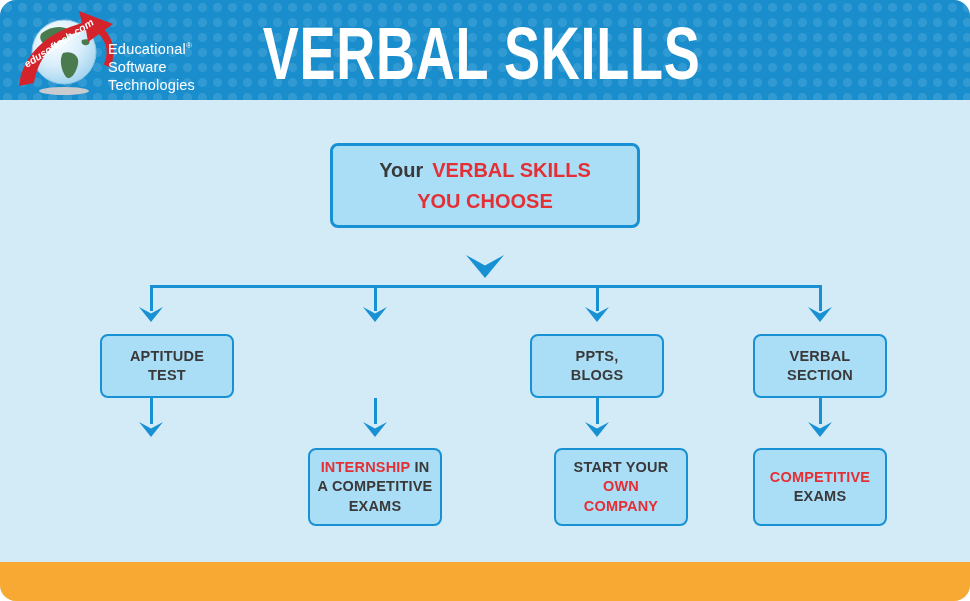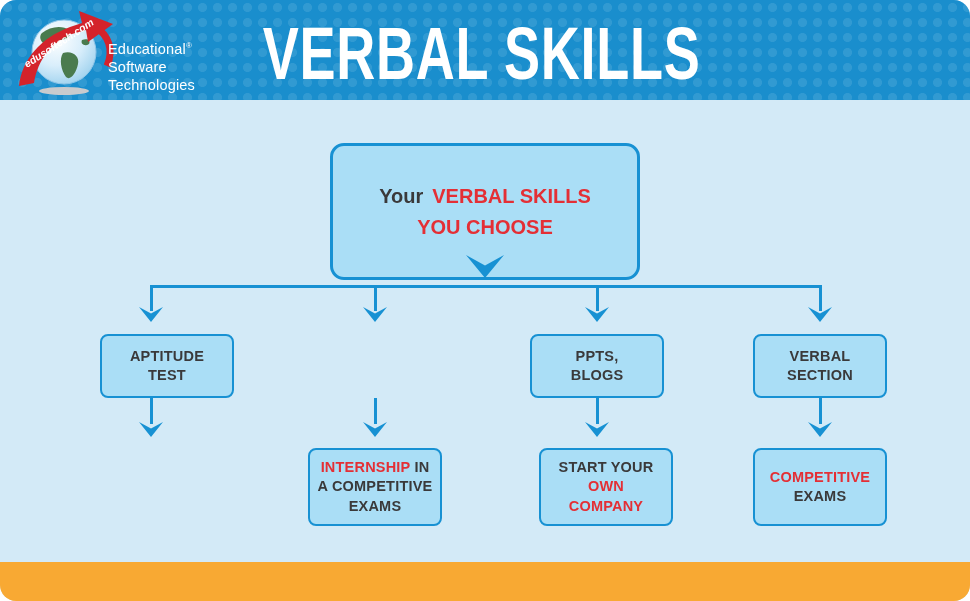--- a/index.html
+++ b/index.html
@@ -18,21 +18,21 @@
   .logo-art{position:absolute;left:12px;top:2px;}
   .org{position:absolute;left:108px;top:21px;color:#fff;font-weight:normal;font-size:14.5px;line-height:18px;letter-spacing:.2px;margin-top:16px;}
   .org .reg{font-size:8px;vertical-align:super;}
   .title-wrap{position:absolute;inset:0;display:flex;align-items:center;justify-content:center;padding-top:7px;}
   .title{font-size:74px;font-weight:bold;color:#fff;letter-spacing:1px;transform:scaleX(.73);transform-origin:48% center;white-space:nowrap;}
   
   .flow{position:relative;height:462px;}
   .box{position:absolute;background:var(--box-fill);border:2.5px solid var(--line-blue);border-radius:8px;
     display:flex;flex-direction:column;align-items:center;justify-content:center;
     text-align:center;font-weight:bold;color:var(--text-dark);}
-  .root-box{left:330px;top:43px;width:310px;height:137px;border-width:3px;border-radius:14px;font-size:20px;line-height:31px;}
+  .root-box{left:330px;top:43px;width:310px;height:85px;border-width:3px;border-radius:8px;font-size:20px;line-height:31px;}
   .pbox{top:234px;width:134px;height:64px;font-size:14.5px;line-height:19px;letter-spacing:.2px;}
   .obox{top:348px;width:134px;height:78px;font-size:14.5px;line-height:19.5px;letter-spacing:.2px;}
   .dark{color:var(--text-dark);} .red{color:var(--accent-red);}
   .gap-left{margin-left:9px;}
   .hline{position:absolute;left:150px;top:185px;width:671px;height:3px;background:var(--line-blue);}
   .vline{position:absolute;width:3px;height:26px;background:var(--line-blue);}
   .chev{position:absolute;}
   
   .footer{position:absolute;left:0;right:0;bottom:0;height:39px;background:var(--footer-orange);}
 </style>
@@ -131,21 +131,21 @@
       </svg>
     <svg class="chev" style="left:808px;top:322px" width="24" height="15" viewBox="0 0 24 15">
         <polygon points="0,0 12,6.5 24,0 12,15" fill="var(--line-blue)"></polygon>
       </svg>
 
     <div class="box obox" style="left:308px">
       <div><span class="red">INTERNSHIP</span><span class="dark"> IN</span></div>
       <div><span class="dark">A COMPETITIVE</span></div>
       <div><span class="dark">EXAMS</span></div>
     </div>
-    <div class="box obox" style="left:539px">
+    <div class="box obox" style="left:554px">
       <div><span class="dark">START YOUR</span></div>
       <div><span class="red">OWN</span></div>
       <div><span class="red">COMPANY</span></div>
     </div>
     <div class="box obox" style="left:753px">
       <div><span class="red">COMPETITIVE</span></div>
       <div><span class="dark">EXAMS</span></div>
     </div>
   </div>
 

